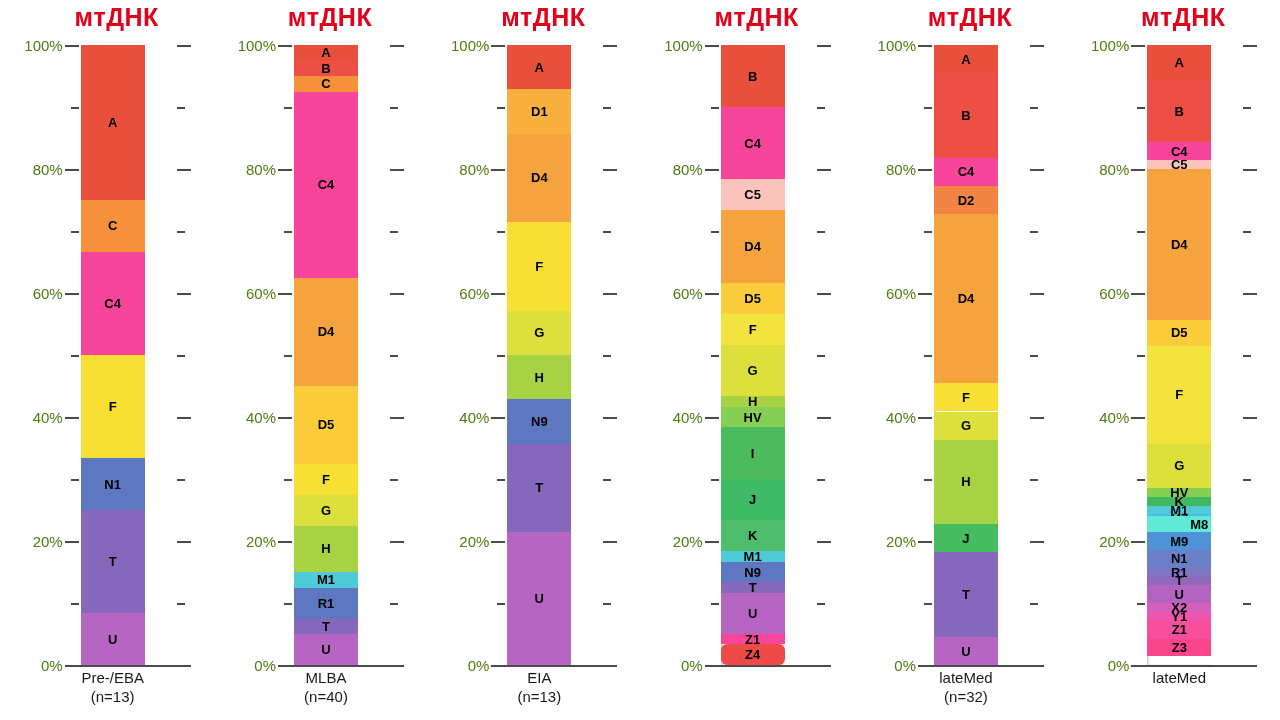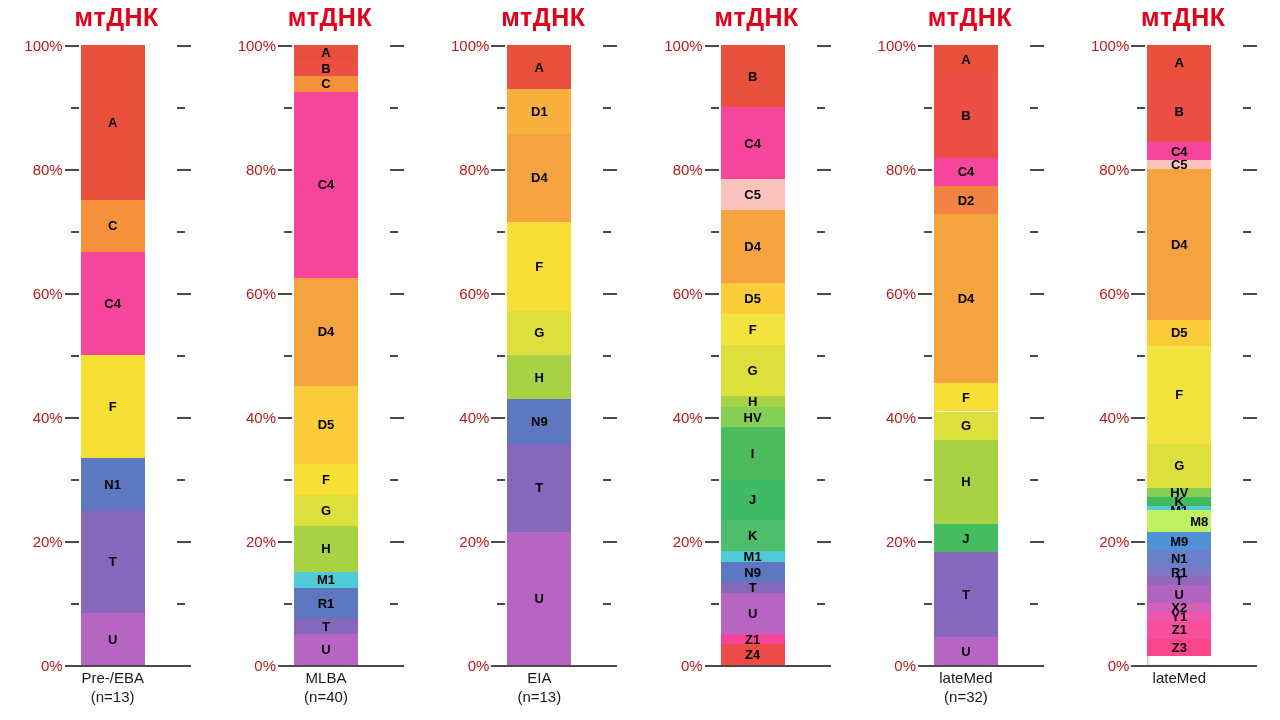--- a/index.html
+++ b/index.html
@@ -110,21 +110,21 @@
     left: 50%;
     margin-left: 70px;
     width: 8px;
   }
   .tick-label {
     position: absolute;
     right: 50%;
     margin-right: 44px;
     transform: translateY(-50%);
     font-size: 15px;
-    color: #b91c1c;
+    color: #4d7c0f;
     white-space: nowrap;
   }
   .xlabel {
     position: absolute;
     top: 668px;
     left: 0;
     width: 100%;
     text-align: center;
     padding-left: 12px;
     box-sizing: border-box;
@@ -399,21 +399,21 @@
           </div>
           <div class="seg" style="bottom: 72.292px; height: 10.354px; background: rgb(133, 104, 187);">
             <span class="seg-label">T</span>
           </div>
           <div class="seg" style="bottom: 30.938px; height: 41.354px; background: rgb(182, 102, 194);">
             <span class="seg-label">U</span>
           </div>
           <div class="seg" style="bottom: 20.584px; height: 10.354px; background: rgb(248, 69, 156);">
             <span class="seg-label">Z1</span>
           </div>
-          <div class="seg" style="bottom: -0.062px; height: 20.646px; background: rgb(238, 75, 72);">
+          <div class="seg" style="bottom: -0.062px; height: 20.646px; background: rgb(238, 75, 72); border-radius: 6px;">
             <span class="seg-label">Z4</span>
           </div>
         </div>
       </div>
       <div class="axis">
         <div class="tick tick-major-left" style="top: 620px;"></div>
         <div class="tick tick-major-right" style="top: 620px;"></div>
         <div class="tick-label" style="top: 620px;">0%</div>
         <div class="tick tick-major-left" style="top: 496px;"></div>
         <div class="tick tick-major-right" style="top: 496px;"></div>
@@ -548,21 +548,21 @@
           </div>
           <div class="seg" style="bottom: 159.402px; height: 8.866px; background: rgb(63, 184, 94);">
             <span class="seg-label">K</span>
           </div>
           <div class="seg" style="bottom: 150.536px; height: 8.866px; background: rgb(78, 203, 214);">
             <span class="seg-label">M1</span>
           </div>
           <div class="seg" style="bottom: 141.67px; height: 8.866px; background: rgb(70, 191, 232);">
             <span class="seg-label">M7</span>
           </div>
-          <div class="seg" style="bottom: 132.804px; height: 22px; background: #bef264; padding-left: 40px;">
+          <div class="seg" style="bottom: 132.804px; height: 16px; background: #5eead4; padding-left: 40px;">
             <span class="seg-label">M8</span>
           </div>
           <div class="seg" style="bottom: 115.072px; height: 17.732px; background: rgb(79, 146, 216);">
             <span class="seg-label">M9</span>
           </div>
           <div class="seg" style="bottom: 97.34px; height: 17.732px; background: rgb(106, 127, 200);">
             <span class="seg-label">N1</span>
           </div>
           <div class="seg" style="bottom: 88.474px; height: 8.866px; background: rgb(126, 118, 195);">
             <span class="seg-label">R1</span>

